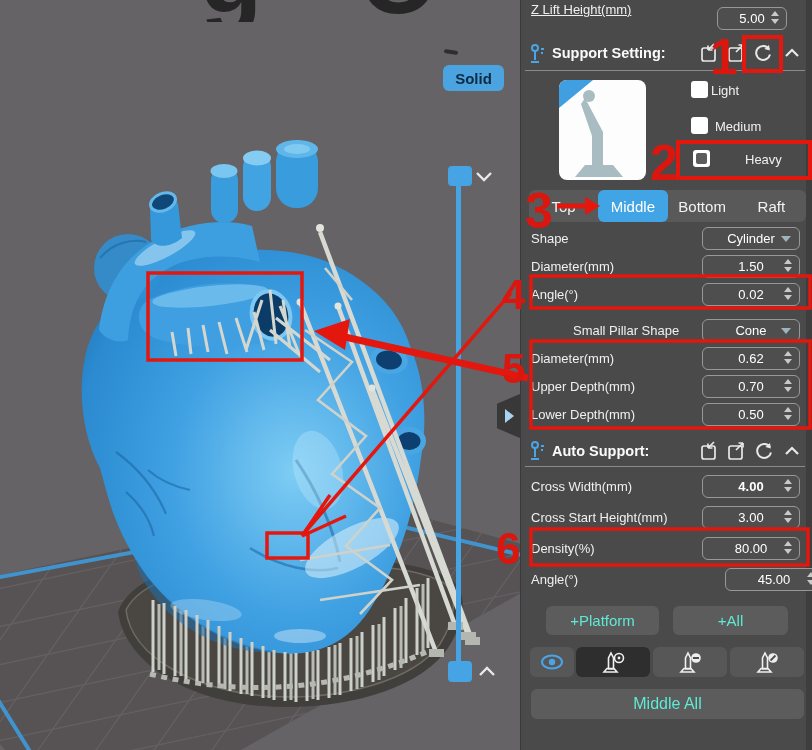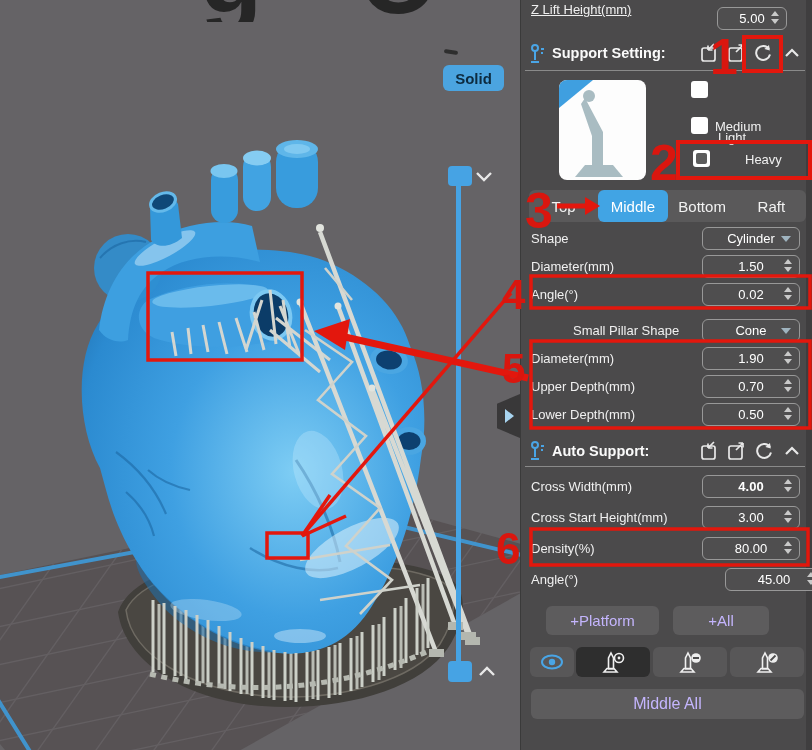--- a/index.html
+++ b/index.html
@@ -31,21 +31,21 @@
   .tri-dn{width:0;height:0;border-left:4px solid transparent;border-right:4px solid transparent;border-top:5px solid #c9c9c9;}
   .caret{position:absolute;right:8px;top:8px;width:0;height:0;border-left:5px solid transparent;
        border-right:5px solid transparent;border-top:6px solid #9fb3bf;}
   .divider{position:absolute;left:4px;width:280px;height:1px;background:#8a8a8a;}
   .checkbox{position:absolute;width:17px;height:17px;background:#fff;border-radius:3px;}
   .checkbox.dark::after{content:"";position:absolute;left:3px;top:3px;width:11px;height:11px;background:#5c5c5c;border-radius:2px;}
   #tabbar{position:absolute;left:8px;top:190px;width:277px;height:32px;background:#5a595a;border-radius:6px;
        display:flex;align-items:stretch;}
   .tab{flex:1;display:flex;align-items:center;justify-content:center;color:#f2f2f2;font-size:15px;border-radius:6px;}
   .tab.active{background:#41a4e4;color:#fff;}
-  .panel-btn{position:absolute;background:#5d5c5d;border-radius:6px;color:#c4b5fd;
+  .panel-btn{position:absolute;background:#5d5c5d;border-radius:6px;color:#5eead4;
        display:flex;align-items:center;justify-content:center;font-size:15px;}
   .icon-btn{position:absolute;top:647px;height:30px;background:#585758;border-radius:6px;
        display:flex;align-items:center;justify-content:center;}
   .icon-btn.pressed{background:#2e2e2e;}
   #thumb{position:absolute;left:38px;top:80px;width:87px;height:100px;background:#fdfdfd;border-radius:8px;overflow:hidden;}
   
   #anno{left:0;top:0;z-index:60;pointer-events:none;}
 </style>
 </head>
 <body>
@@ -208,21 +208,21 @@
     <div id="thumb">
       <svg width="87" height="100">
         <polygon points="0,0 34,0 0,28" fill="#3f9fe0"></polygon>
         <circle cx="30" cy="16" r="6" fill="#a9bcc2"></circle>
         <path d="M26,18 L44,52 L44,86 L33,86 L33,56 L22,24 Z" fill="#a9bcc2"></path>
         <polygon points="16,97 64,97 54,85 26,85" fill="#a9bcc2"></polygon>
       </svg>
     </div>
 
     <div class="checkbox" style="left:170px;top:81px;"></div>
-    <div class="lbl" style="left:197px;top:83px;margin-top:47px;">Light</div>
+    <div class="lbl" style="left:190px;top:83px;">Light</div>
     <div class="checkbox" style="left:170px;top:117px;"></div>
     <div class="lbl" style="left:194px;top:119px;">Medium</div>
     <div class="checkbox dark" style="left:172px;top:150px;"></div>
     <div class="lbl" style="left:196px;top:152px;margin-left:28px;">Heavy</div>
 
     <div id="tabbar">
       <div class="tab">Top</div>
       <div class="tab active">Middle</div>
       <div class="tab">Bottom</div>
       <div class="tab">Raft</div>
@@ -253,21 +253,21 @@
     </div>
 
     <div class="lbl" style="top:323px;margin-left:42px;">Small Pillar Shape</div>
     <div class="dropdown" style="top:319px;">
       <span>Cone</span>
       <span class="caret"></span>
     </div>
 
     <div class="lbl" style="top:351px;">Diameter(mm)</div>
     <div class="spin" style="top:347px;">
-      <span>1.90</span>
+      <span>0.62</span>
       <span class="arrows">
           <span class="tri-up"></span>
           <span class="tri-dn"></span>
         </span>
     </div>
 
     <div class="lbl" style="top:379px;">Upper Depth(mm)</div>
     <div class="spin" style="top:375px;">
       <span>0.70</span>
       <span class="arrows">
@@ -337,21 +337,21 @@
     <div class="lbl" style="top:572px;">Angle(°)</div>
     <div class="spin" style="top:568px;margin-left:23px;">
       <span>45.00</span>
       <span class="arrows">
           <span class="tri-up"></span>
           <span class="tri-dn"></span>
         </span>
     </div>
 
     <div class="panel-btn" style="left:25px;top:606px;width:113px;height:29px;">+Platform</div>
-    <div class="panel-btn" style="left:152px;top:606px;width:96px;height:29px;">+All</div>
+    <div class="panel-btn" style="left:152px;top:606px;width:115px;height:29px;">+All</div>
 
     <div class="icon-btn" style="left:9px;width:44px;">
       <svg width="26" height="18">
         <ellipse cx="13" cy="9" rx="10" ry="6.5" fill="none" stroke="#49a5e6" stroke-width="2"></ellipse>
         <circle cx="13" cy="9" r="3.2" fill="#49a5e6"></circle>
       </svg>
     </div>
     <div class="icon-btn pressed" style="left:55px;width:74px;">
       <svg width="26" height="26">
         <path d="M11,4 L13.5,9 L13.5,20 L8.5,20 L8.5,9 Z M4,23 L17,23 L14,19.5 L7,19.5 Z" fill="none" stroke="#f0f0f0" stroke-width="1.6"></path>

